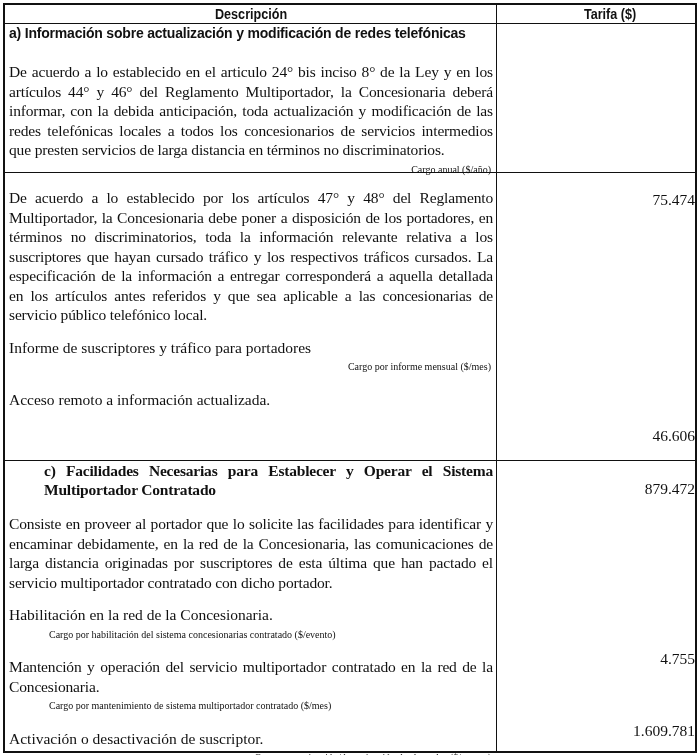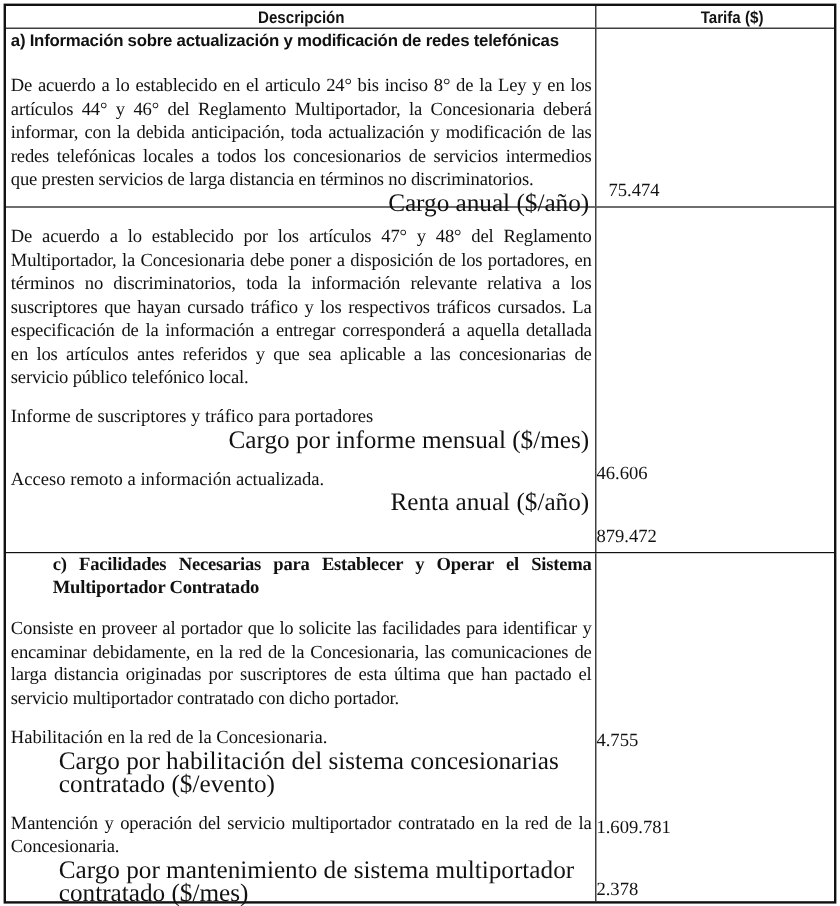--- a/index.html
+++ b/index.html
@@ -15,23 +15,23 @@
   .hdr { height: 18px; font-family: "Liberation Sans", sans-serif; font-weight: bold;
          font-size: 14px; line-height: 18px; text-align: center; transform: scaleX(0.9); }
   .hdr-cell { display: flex; align-items: center; justify-content: center; }
   .sec-title { font-family: "Liberation Sans", sans-serif; font-weight: bold; font-size: 14px;
                line-height: 19px; letter-spacing: -0.2px; }
   .sec-title.serif { font-family: "Liberation Serif", serif; font-size: 15.5px; text-align: justify;
                      text-align-last: left; }
   .p { font-size: 15.5px; line-height: 19.5px; text-align: justify; text-align-last: left;
        letter-spacing: -0.15px; }
   .gap { height: 19px; }
-  .charge { font-size: 21px; line-height: 19.5px; text-align: right; padding-right: 2px; }
+  .charge { font-size: 10px; line-height: 19.5px; text-align: right; padding-right: 2px; }
   .val { font-size: 15.5px; line-height: 19.5px; position: absolute; left: 0; right: 0;
-         text-align: left; }
+         text-align: right; margin-top: 41px; }
   .item { font-size: 15.5px; line-height: 19.5px; }
 </style>
 </head>
 <body>
 
 <div class="tbl">
 
   <div class="row" style="height:18px;">
     <div class="desc hdr-cell">
       <span class="hdr">Descripción</span>
@@ -55,21 +55,20 @@
 
   <div class="row" style="height:287px;">
     <div class="desc">
       <div class="gap" style="height:15px;"></div>
       <div class="p">De acuerdo a lo establecido por los artículos 47° y 48° del Reglamento Multiportador, la Concesionaria debe poner a disposición de los portadores, en términos no discriminatorios, toda la información relevante relativa a los suscriptores que hayan cursado tráfico y los respectivos tráficos cursados. La especificación de la información a entregar corresponderá a aquella detallada en los artículos antes referidos y que sea aplicable a las concesionarias de servicio público telefónico local.</div>
       <div class="gap" style="height:13px;"></div>
       <div class="item">Informe de suscriptores y tráfico para portadores</div>
       <div class="charge">Cargo por informe mensual ($/mes)</div>
       <div class="gap" style="height:13px;"></div>
       <div class="item">Acceso remoto a información actualizada.</div>
-      <div class="charge">Renta anual ($/año)</div>
     </div>
     <div class="tar">
       <div class="val" style="top:212px;">46.606</div>
       <div class="val" style="top:265px;">879.472</div>
     </div>
   </div>
 
   <div class="row" style="height:290px;">
     <div class="desc">
       <div class="sec-title serif" style="font-weight:bold;margin-left:35px;">c) Facilidades Necesarias para Establecer y Operar el Sistema Multiportador Contratado</div>

